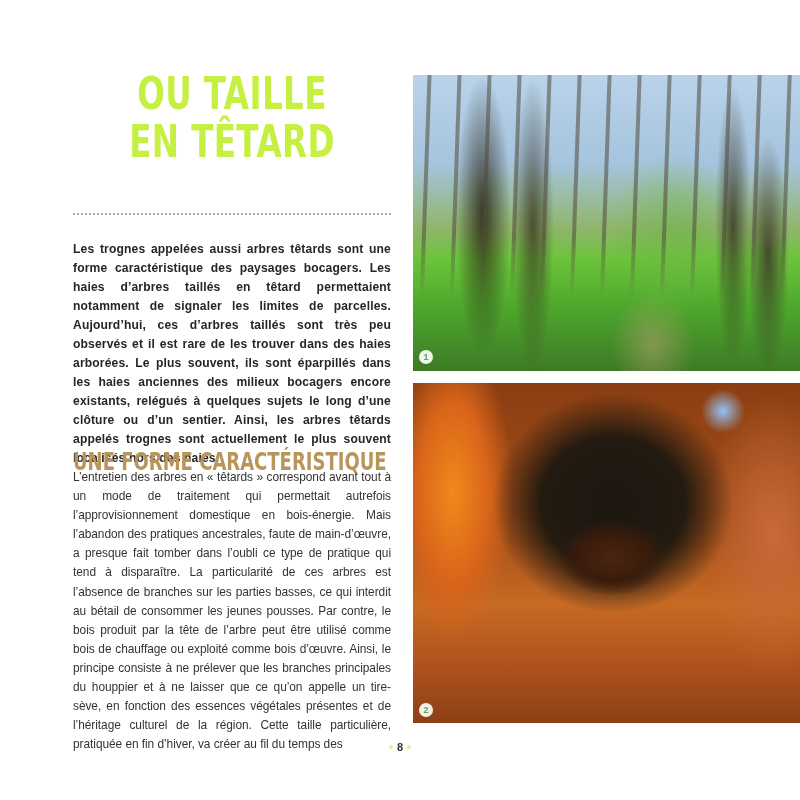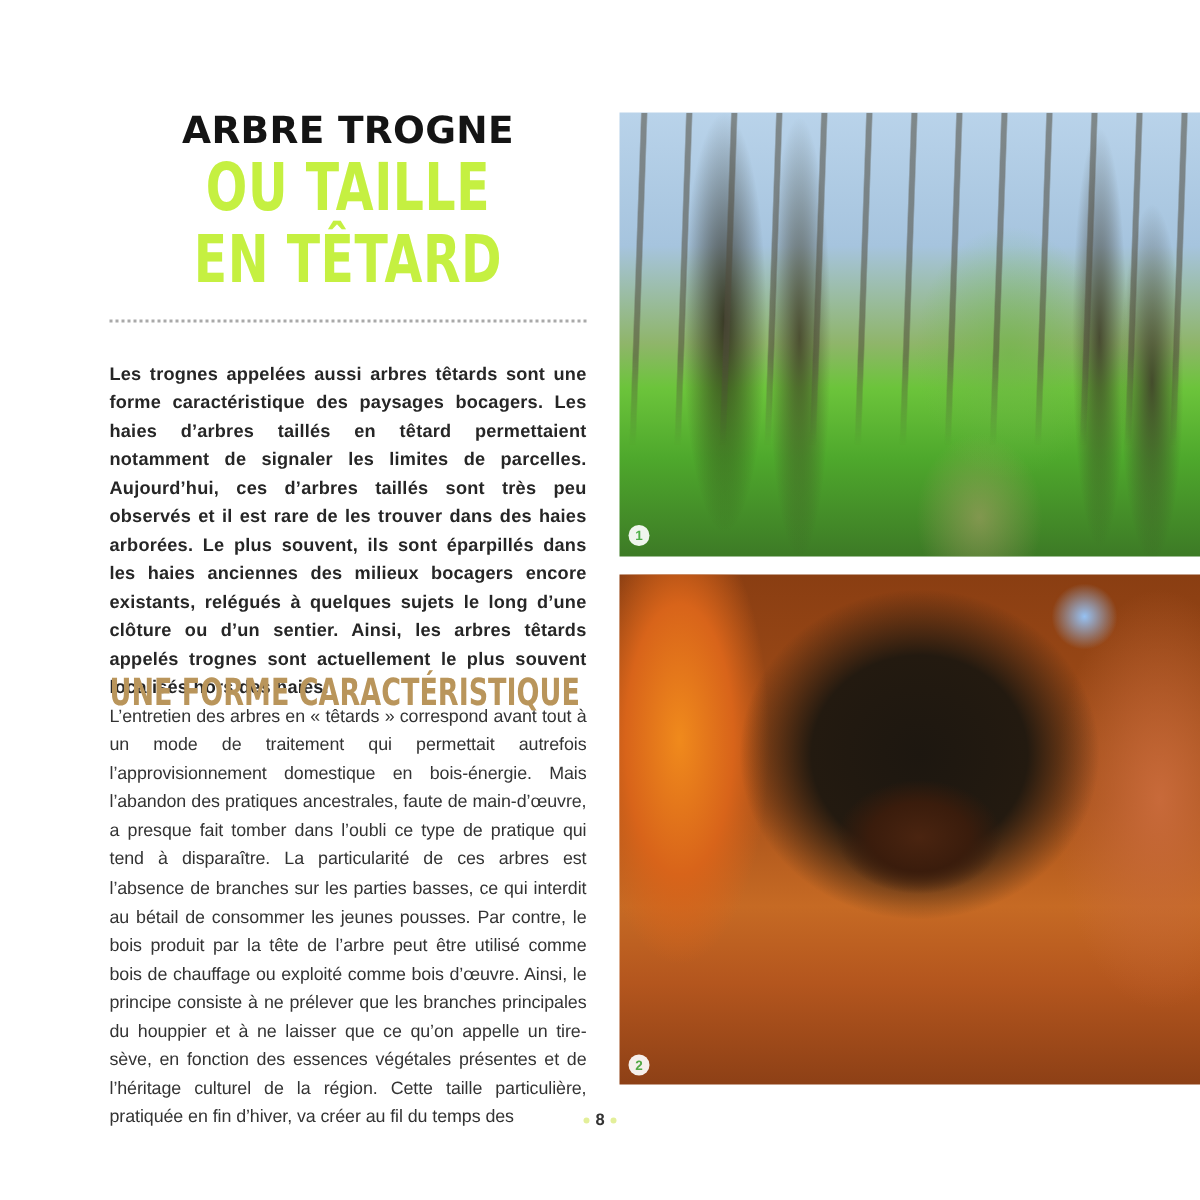--- a/index.html
+++ b/index.html
@@ -114,21 +114,20 @@
     .page-number .dot {
       display: inline-block; width: 4px; height: 4px; border-radius: 50%;
       background: #e3ef9a;
     }
   </style>
 </head>
 <body>
 
 <div class="left-col">
   <div class="title-block">
-    <div class="title-line1">ARBRE TROGNE</div>
     <div class="title-green">OU TAILLE</div>
     <div class="title-green">EN TÊTARD</div>
   </div>
 </div>
 
 <div class="separator"></div>
 
 <p class="intro">Les trognes appelées aussi arbres têtards sont une forme caractéristique des paysages bocagers. Les haies d’arbres taillés en têtard permettaient notamment de signaler les limites de parcelles. Aujourd’hui, ces d’arbres taillés sont très peu observés et il est rare de les trouver dans des haies arborées. Le plus souvent, ils sont éparpillés dans les haies anciennes des milieux bocagers encore existants, relégués à quelques sujets le long d’une clôture ou d’un sentier. Ainsi, les arbres têtards appelés trognes sont actuellement le plus souvent localisés hors des haies.</p>
 
 <h2 class="section-heading">UNE FORME CARACTÉRISTIQUE</h2>

